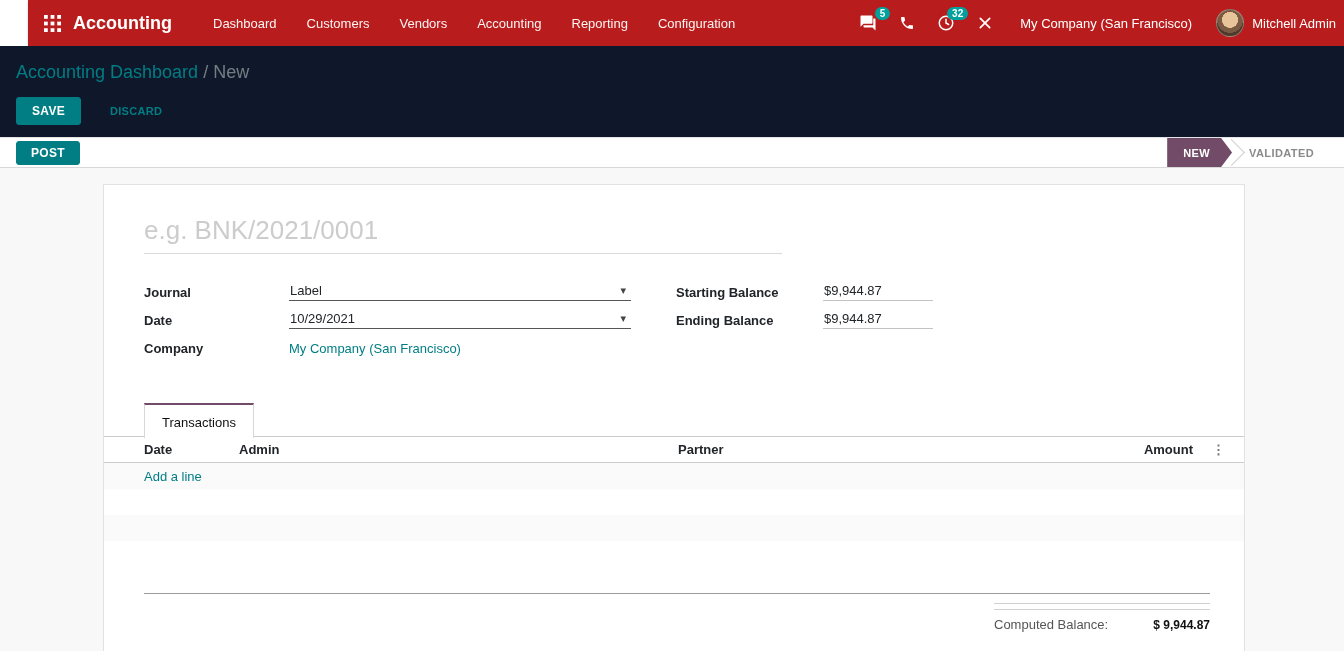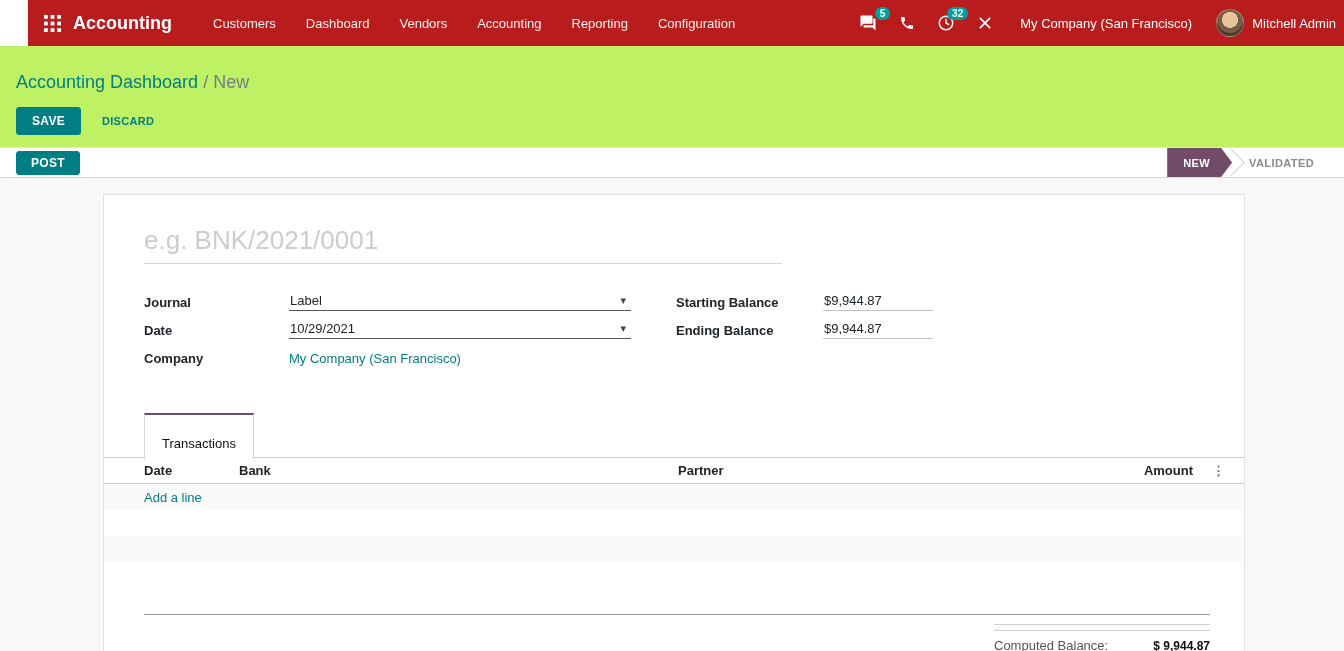--- a/index.html
+++ b/index.html
@@ -46,25 +46,25 @@
   .avatar {
     width: 28px; height: 28px; border-radius: 50%;
     background: radial-gradient(circle at 50% 38%, #e8c49a 0 38%, #7a5a43 39% 62%, #4e3a2c 63% 100%);
     border: 1px solid rgba(255,255,255,.3);
     margin-right: 8px;
     flex: none;
   }
   .user-name { font-size: 13px; }
 
   
-  .control-panel { padding: 26px 16px 12px; background: #bef264; }
+  .control-panel { padding: 16px 16px 12px; background: #0f172a; }
   .breadcrumb { font-size: 18px; margin-bottom: 14px; }
   .breadcrumb .bc-link { color: #017E84; cursor: pointer; }
   .breadcrumb .bc-sep, .breadcrumb .bc-current { color: #757d83; }
-  .cp-buttons { display: flex; align-items: center; gap: 8px; }
+  .cp-buttons { display: flex; align-items: center; gap: 16px; }
   .btn-primary {
     background: #017E84; color: #fff; border: 1px solid #017E84;
     font-size: 12px; font-weight: bold; letter-spacing: .3px;
     padding: 6px 15px; border-radius: 3px; cursor: pointer;
   }
   .btn-link {
     background: none; border: 1px solid transparent; color: #017E84;
     font-size: 11px; font-weight: bold; letter-spacing: .3px;
     padding: 6px 12px; cursor: pointer;
   }
@@ -126,21 +126,21 @@
     border-bottom: 1px solid #565656; padding: 0 5px 2px 1px; cursor: pointer;
   }
   .caret { font-size: 11px; color: #444; line-height: 1; }
   .f-link { color: #017E84; cursor: pointer; }
   .f-money { width: 110px; border-bottom: 1px solid #c3c3c3; padding: 0 1px 2px; cursor: text; }
 
   
   .notebook { margin-top: 40px; }
   .tab-strip { padding-left: 40px; border-bottom: 1px solid #ccc; }
   .tab {
-    display: inline-block; padding: 21px 17px 8px;
+    display: inline-block; padding: 10px 17px 8px;
     background: #fff; color: #111; font-size: 13px;
     border: 1px solid #d8d8d8; border-bottom: none;
     border-top: 2px solid #714B67;
     margin-bottom: -1px; cursor: pointer; position: relative; top: 1px;
   }
   .grid-header {
     display: flex; align-items: center; height: 26px;
     border-bottom: 1px solid #ccc; font-weight: bold;
   }
   .gc { flex: none; }
@@ -176,22 +176,22 @@
           <rect x="7" y="7" width="4" height="4"></rect>
           <rect x="14" y="7" width="4" height="4"></rect>
         <rect x="0" y="14" width="4" height="4"></rect>
           <rect x="7" y="14" width="4" height="4"></rect>
           <rect x="14" y="14" width="4" height="4"></rect>
       </svg>
     </span>
   </span>
   <span class="brand">Accounting</span>
   <nav class="nav-menu">
+    <span class="nav-item">Dashboard</span>
     <span class="nav-item">Customers</span>
-    <span class="nav-item">Dashboard</span>
     <span class="nav-item">Vendors</span>
     <span class="nav-item">Accounting</span>
     <span class="nav-item">Reporting</span>
     <span class="nav-item">Configuration</span>
   </nav>
   <div class="nav-right">
     <span class="icon-btn">
       <span>
         <svg width="18" height="18" viewBox="0 0 24 24" fill="#fff">
           <path d="M21 6h-2v9H6v2c0 .55.45 1 1 1h11l4 4V7c0-.55-.45-1-1-1zM17 2H3c-.55 0-1 .45-1 1v14l4-4h11c.55 0 1-.45 1-1V3c0-.55-.45-1-1-1z"></path>
@@ -293,21 +293,21 @@
     </div>
 
     <div class="notebook">
       <div class="tab-strip">
         <span class="tab">Transactions</span>
       </div>
 
       <div class="grid">
         <div class="grid-header">
           <span class="gc gc-date">Date</span>
-          <span class="gc gc-label">Bank</span>
+          <span class="gc gc-label">Admin</span>
           <span class="gc gc-partner">Partner</span>
           <span class="gc gc-amount">Amount</span>
           <span class="gc gc-toggle">⋮</span>
         </div>
         <div class="grid-row row-odd">
           <span class="add-line">Add a line</span>
         </div>
         <div class="grid-row"></div>
         <div class="grid-row row-odd"></div>
         <div class="grid-spacer"></div>

